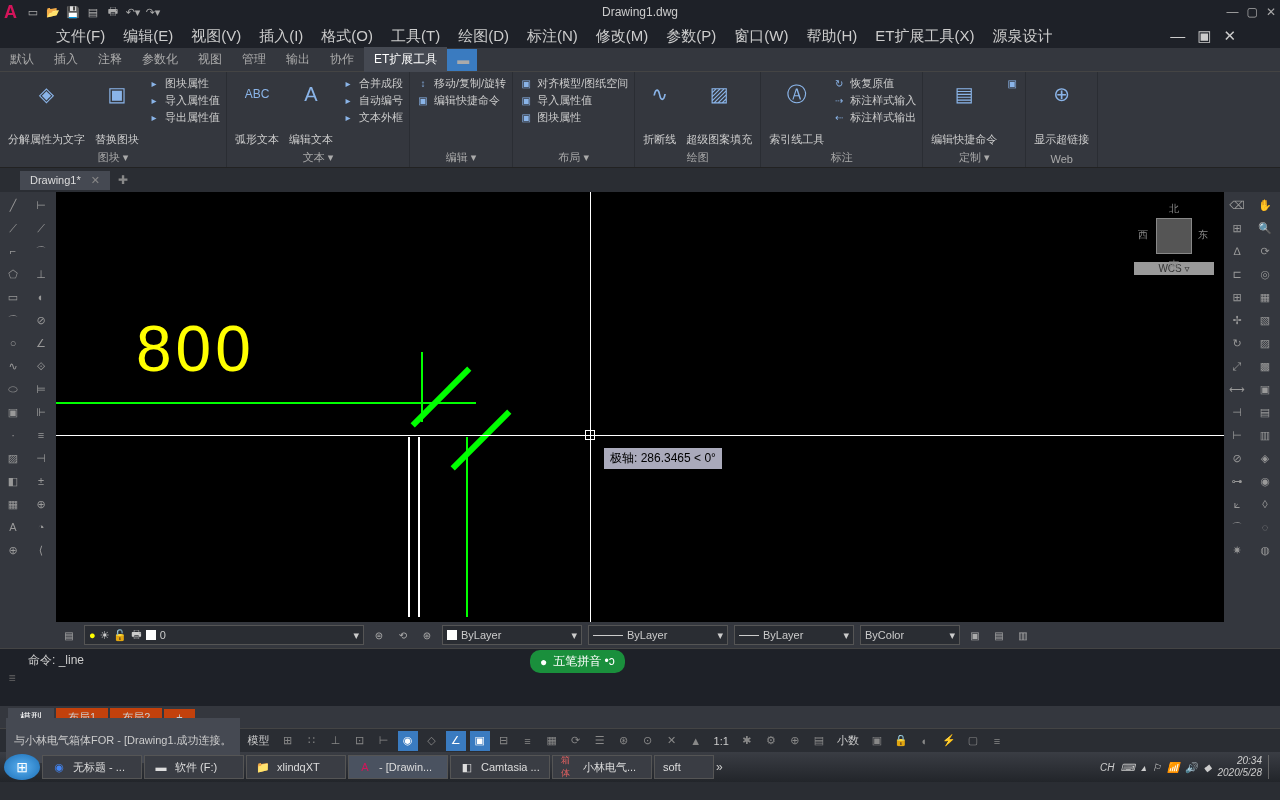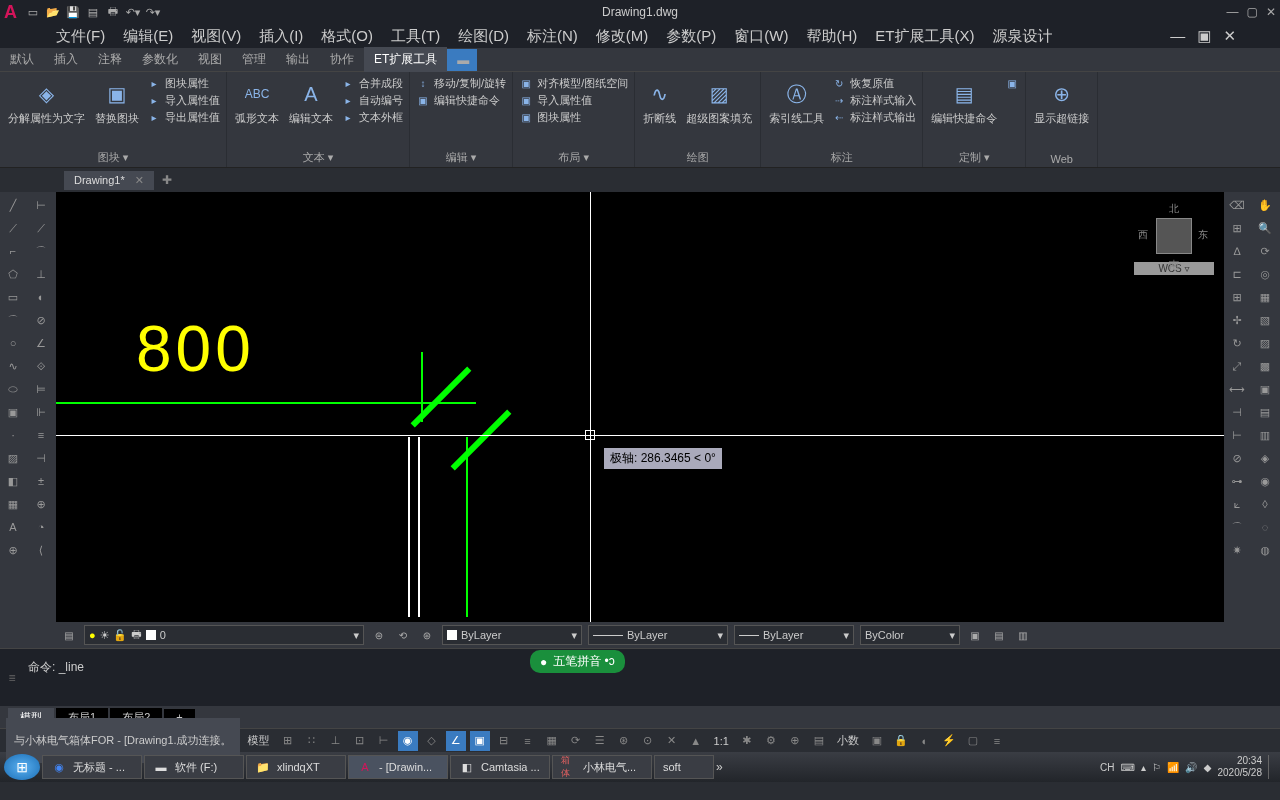--- a/index.html
+++ b/index.html
@@ -25,27 +25,27 @@
 .tabrow span { padding: 4px 10px; color: #aaa; font-size: 12px; cursor: pointer; }
 .tabrow span.active { background: #454952; color: #fff; }
 
 
 .ribbon { height: 96px; background: #34373e; display: flex; border-bottom: 1px solid #222; }
 .panel { border-right: 1px solid #2a2d33; display: flex; flex-direction: column; padding: 4px 6px 2px; }
 .panel-body { flex: 1; display: flex; gap: 6px; align-items: flex-start; }
 .panel-title { text-align: center; color: #aaa; font-size: 11px; padding-top: 2px; }
 .rbtn { display: flex; flex-direction: column; align-items: center; gap: 2px; cursor: pointer; padding: 2px; }
 .rbtn .ic { width: 32px; height: 32px; display: flex; align-items: center; justify-content: center; font-size: 20px; color: #8ab4e8; }
-.rbtn .lbl { font-size: 11px; color: #ccc; text-align: center; line-height: 12px; white-space: nowrap; }
+.rbtn .lbl { font-size: 11px; color: #ccc; text-align: center; line-height: 12px; white-space: nowrap; margin-top: 21px; }
 .rlist { display: flex; flex-direction: column; gap: 2px; }
 .rlist div { display: flex; align-items: center; gap: 4px; font-size: 11px; color: #ccc; cursor: pointer; white-space: nowrap; }
 .rlist .sic { width: 14px; height: 14px; display: inline-flex; align-items: center; justify-content: center; color: #8ab4e8; font-size: 10px; }
 
 
-.doctabs { height: 24px; background: #2a2d33; display: flex; align-items: center; padding: 0 20px; margin-left: 44px; }
+.doctabs { height: 24px; background: #2a2d33; display: flex; align-items: center; padding: 0 20px; }
 .doctabs .tab { background: #454952; padding: 3px 10px; color: #ddd; font-size: 11px; display: flex; align-items: center; gap: 10px; }
 .doctabs .close { color: #888; cursor: pointer; }
 .doctabs .plus { padding: 3px 8px; color: #888; cursor: pointer; }
 
 
 .canvas-wrap { position: relative; height: 430px; display: flex; }
 .ltool { width: 28px; background: #34373e; display: flex; flex-direction: column; gap: 1px; padding: 2px; }
 .ltool2 { width: 28px; background: #34373e; display: flex; flex-direction: column; gap: 1px; padding: 2px; }
 .rtool { width: 28px; background: #34373e; display: flex; flex-direction: column; gap: 1px; padding: 2px; }
 .rtool2 { width: 28px; background: #34373e; display: flex; flex-direction: column; gap: 1px; padding: 2px; }
@@ -76,39 +76,39 @@
 .propbar { height: 26px; background: #34373e; display: flex; align-items: center; gap: 6px; padding: 0 60px 0 60px; }
 .propbar .ic2 { width: 18px; height: 18px; display: inline-flex; align-items: center; justify-content: center; color: #aaa; font-size: 10px; cursor: pointer; }
 .propbar select, .propbar .sel { background: #2a2d33; border: 1px solid #555; color: #ccc; font-size: 11px; height: 20px; padding: 0 4px; }
 
 
 .ime { position: absolute; left: 530px; top: 650px; background: #1a8f3c; color: #fff; padding: 3px 10px; border-radius: 10px; font-size: 12px; display: flex; align-items: center; gap: 6px; }
 
 
 .cmdarea { height: 58px; background: #1e2128; border-top: 1px solid #444; display: flex; }
 .cmdarea .handle { width: 24px; display: flex; align-items: center; justify-content: center; color: #666; }
-.cmdarea .cmdtext { flex: 1; padding: 4px; font-size: 12px; color: #ccc; font-family: monospace; line-height: 15px; margin-top: 7px; }
+.cmdarea .cmdtext { flex: 1; padding: 4px; font-size: 12px; color: #ccc; font-family: monospace; line-height: 15px; }
 .cmdarea .cmdtext .u { color: #6cf; }
 
 
 .modeltabs { height: 22px; background: #34373e; display: flex; align-items: center; padding: 0 8px; gap: 2px; }
-.modeltabs span { padding: 2px 12px; font-size: 11px; color: #ccc; cursor: pointer; background: #000000; }
+.modeltabs span { padding: 2px 12px; font-size: 11px; color: #ccc; cursor: pointer; background: #c2410c; }
 .modeltabs span.active { background: #454952; color: #fff; }
 
 
 .statusbar { height: 24px; background: #2a2d33; display: flex; align-items: center; gap: 4px; padding: 0 6px; font-size: 11px; color: #ccc; border-top: 1px solid #444; }
 .statusbar .sitem { padding: 0 4px; white-space: nowrap; }
 .statusbar .sicon { width: 20px; height: 20px; display: inline-flex; align-items: center; justify-content: center; color: #888; cursor: pointer; font-size: 11px; }
 
 
 .taskbar { height: 30px; background: linear-gradient(#3a3d44, #22252a); display: flex; align-items: center; gap: 2px; padding: 0 4px; }
 .taskbar .start { width: 36px; height: 26px; background: radial-gradient(#5ab0f0, #1a6db5); border-radius: 50%; display: flex; align-items: center; justify-content: center; color: #fff; font-size: 14px; }
 .taskbar .titem { background: #3a3d44; border: 1px solid #555; padding: 3px 8px; font-size: 11px; color: #ddd; display: flex; align-items: center; gap: 6px; min-width: 100px; height: 24px; cursor: pointer; }
 .taskbar .titem .tic { width: 16px; height: 16px; display: inline-flex; align-items: center; justify-content: center; font-size: 11px; }
-.taskbar .tray { margin-left: auto; display: flex; align-items: center; gap: 6px; font-size: 10px; color: #ccc; }
+.taskbar .tray { margin-left: auto; display: flex; align-items: center; gap: 6px; font-size: 10px; color: #ccc; font-style: italic; }
 .taskbar .tray .clock { text-align: right; line-height: 12px; }
 </style>
 </head>
 <body>
 
 <div class="titlebar">
   <span class="logo">A</span>
   <div class="qat">
     <span>▭</span>
     <span>📂</span>

